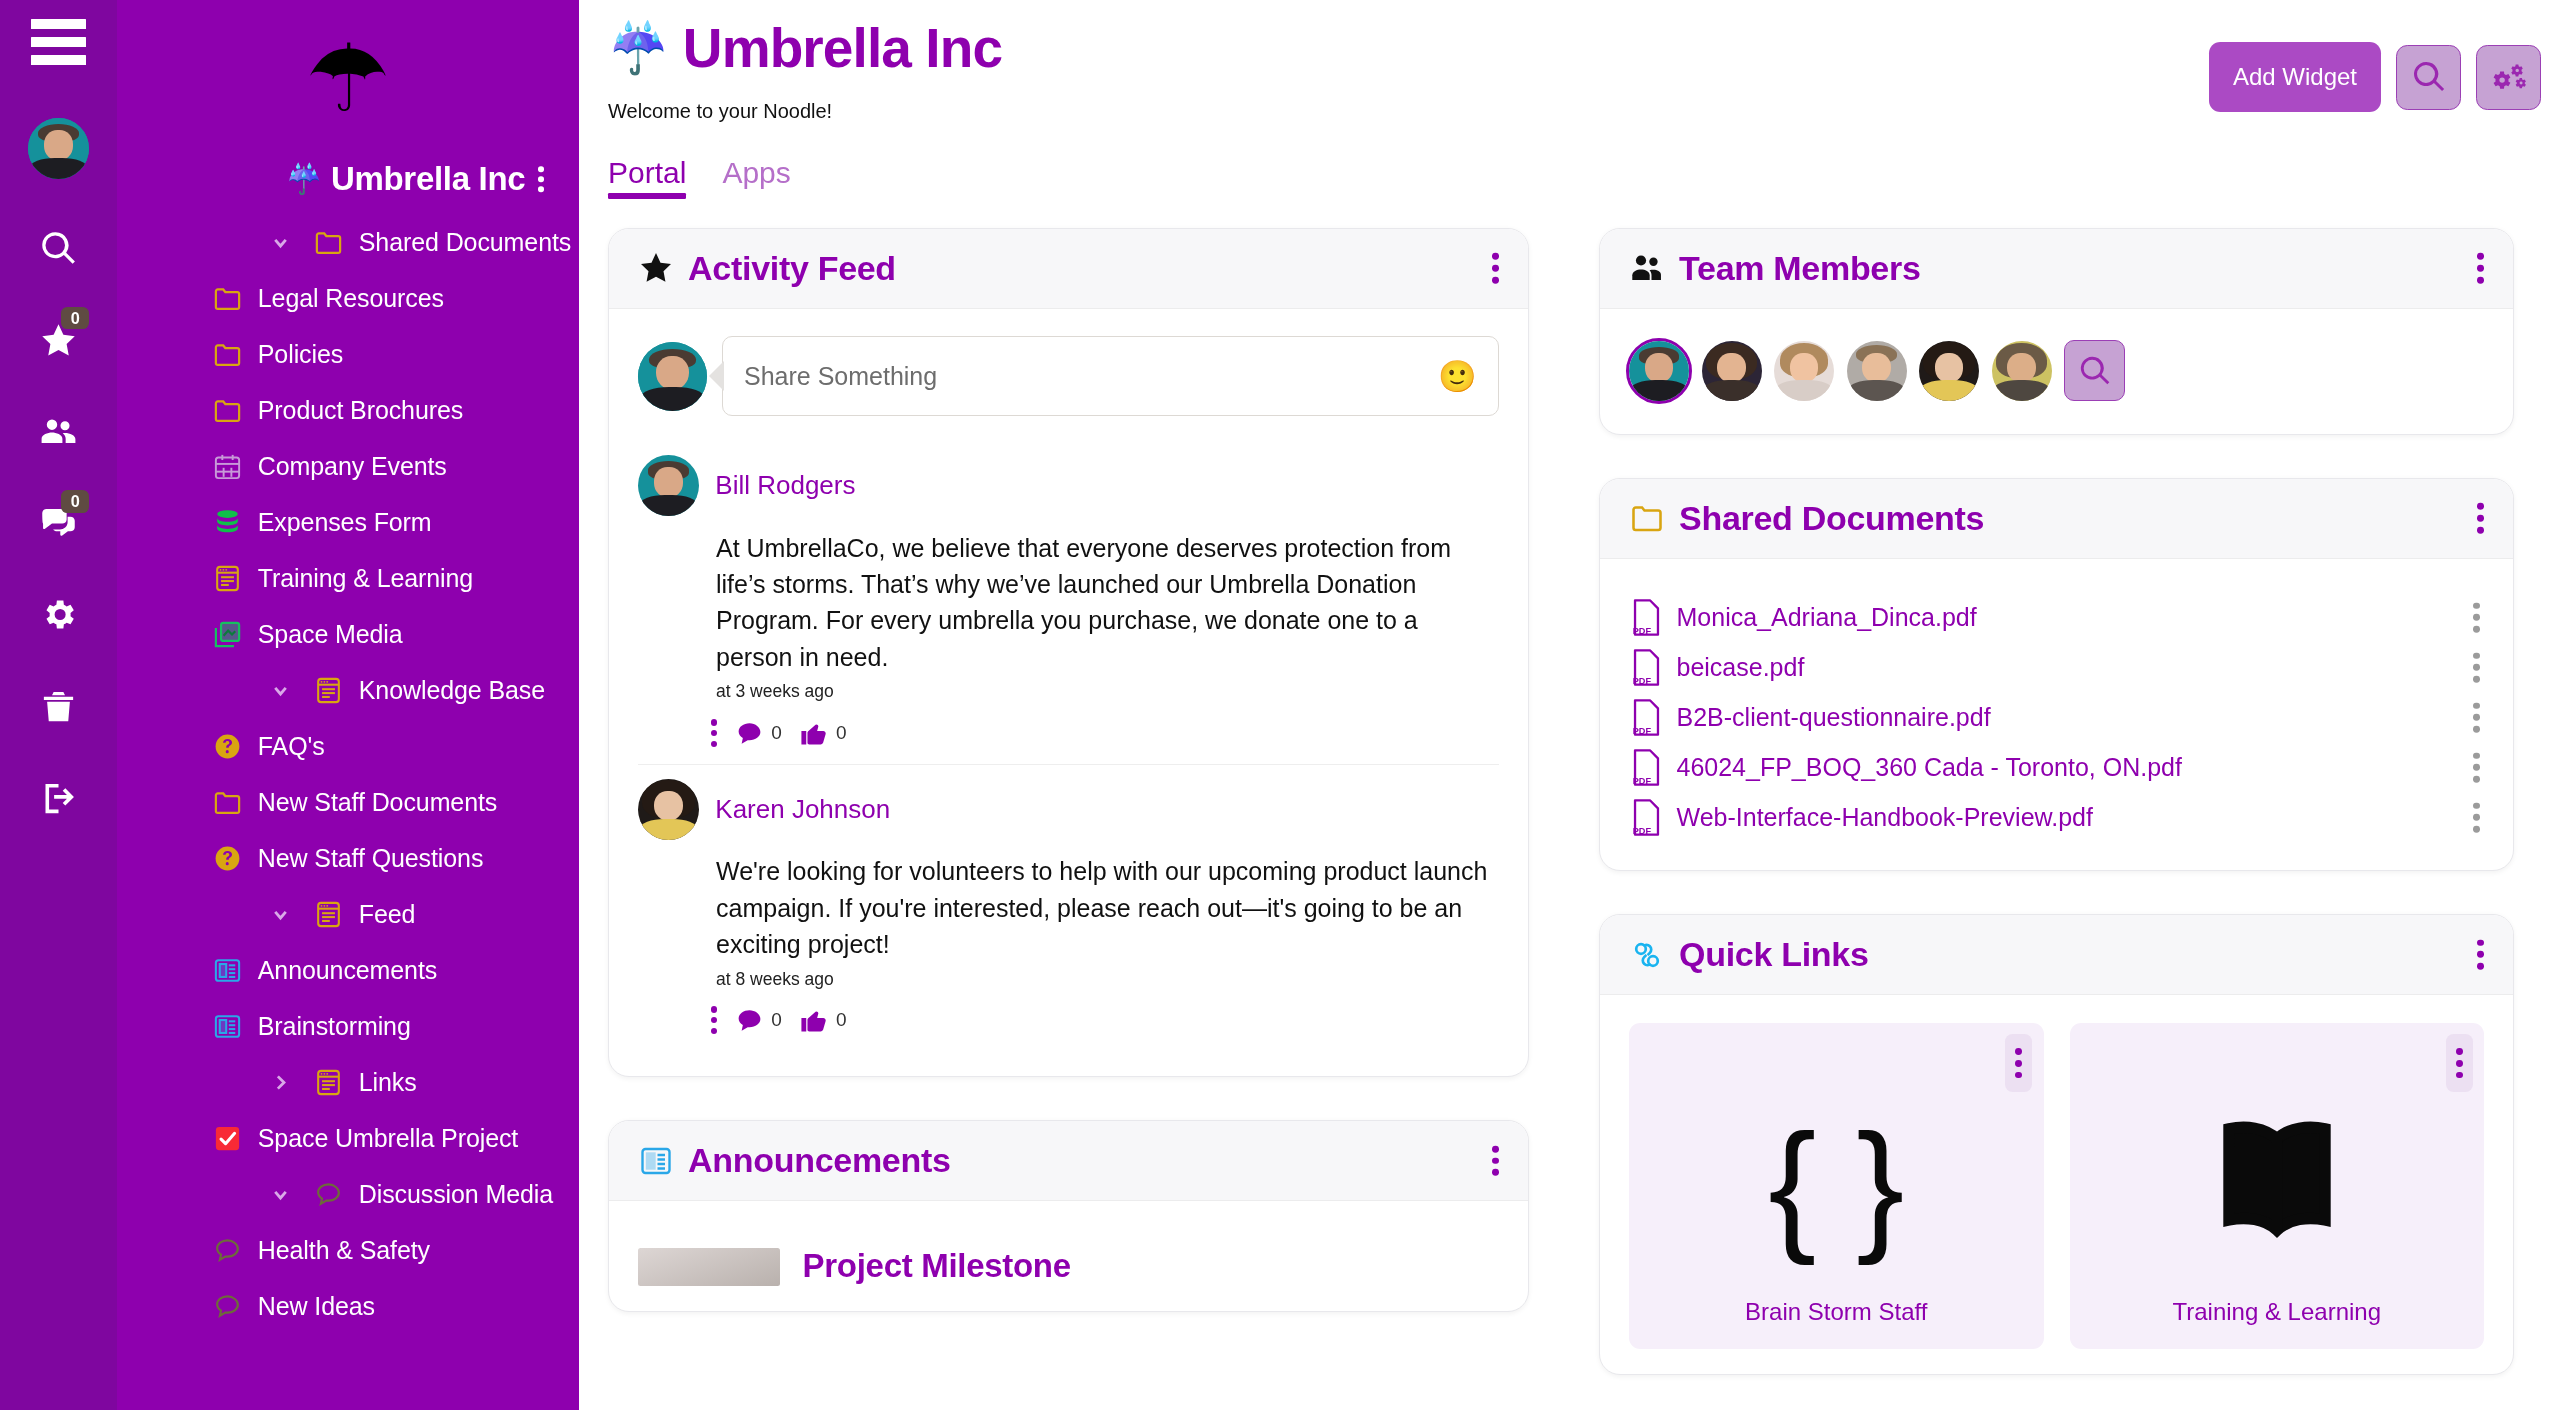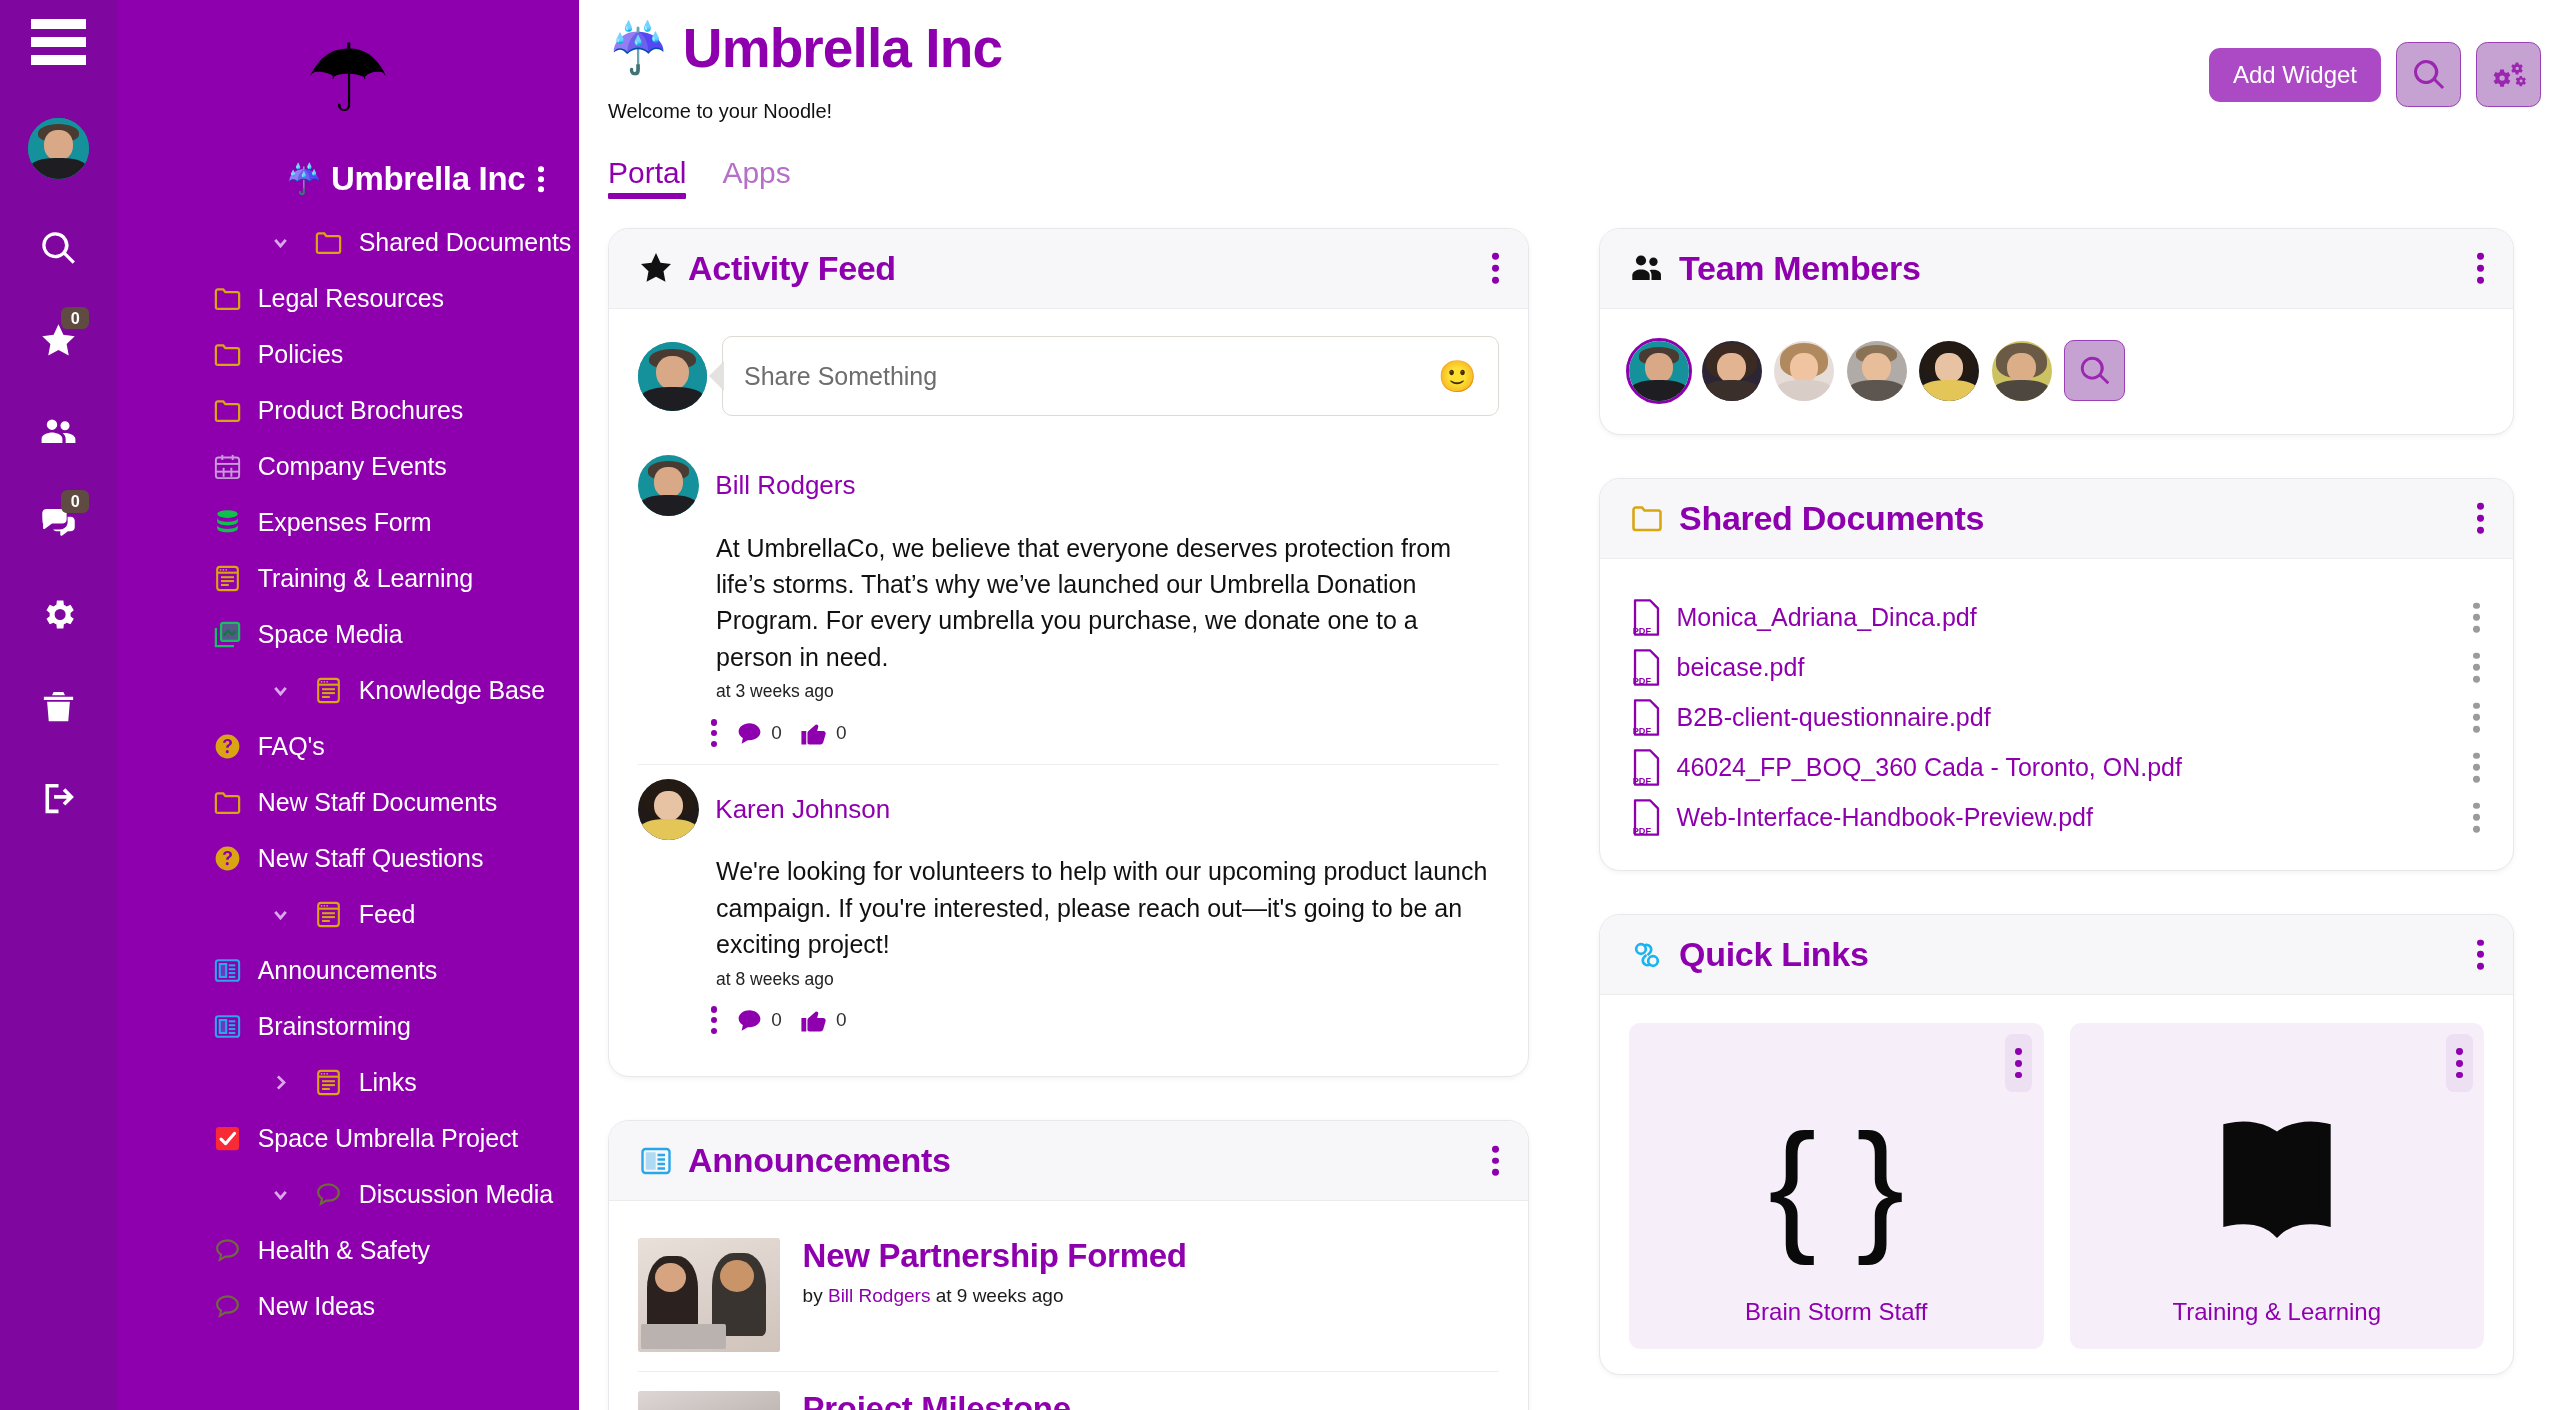--- a/index.html
+++ b/index.html
@@ -87,21 +87,21 @@
   .page-title-wrap { flex: 1; }
   .page-title { display: flex; align-items: center; gap: 13.8px; }
   .page-title .emoji { font-size: 49px; line-height: 1; }
   .page-title h1 { color: #8e00ae; font-size: 55px; font-weight: 700; letter-spacing: -0.9px; line-height: 1; }
   .page-sub { margin-top: 24px; font-size: 20px; color: #111; }
 
   .head-actions { display: flex; align-items: center; gap: 15px; margin-top: 21px; }
   .btn-add {
     background: #ab4ac4; color: #fff; border: none;
     font-size: 24px; font-family: inherit;
-    border-radius: 11.3px; padding: 0 24px; height: 54px; cursor: pointer;
+    border-radius: 11.3px; padding: 0 24px; height: 70px; cursor: pointer;
   }
   .icon-btn {
     width: 65px; height: 65px; border-radius: 11.3px;
     background: #c6a2d3; border: 1.3px solid #9b3fb5;
     display: flex; align-items: center; justify-content: center; cursor: pointer;
   }
   .icon-btn svg { width: 36px; height: 36px; fill: #9b27b0; }
 
   .tabs { display: flex; gap: 36px; margin-top: 33px; }
   .tab { font-size: 30px; color: #b56fc9; padding-bottom: 8.8px; cursor: pointer; position: relative; }
@@ -689,38 +689,20 @@
             <h2>Announcements</h2>
             <span class="kebab">
                 <span class="kebab-p">
                   <i></i>
                   <i></i>
                   <i></i>
                 </span>
               </span>
           </div>
           <div class="card-body">
-            <div class="ann-row">
-              <div class="ann-thumb">
-                <div style="position:absolute;inset:0;background:linear-gradient(160deg,#e9e0da,#cfc3bb)"></div>
-                <div style="position:absolute;left:6%;top:16%;width:36%;height:70%;background:#2b2220;border-radius:40% 40% 10% 10%"></div>
-                <div style="position:absolute;left:12%;top:22%;width:22%;height:26%;background:#d7a482;border-radius:50%"></div>
-                <div style="position:absolute;left:52%;top:14%;width:38%;height:72%;background:#3a3430;border-radius:40% 40% 8% 8%"></div>
-                <div style="position:absolute;left:58%;top:20%;width:24%;height:28%;background:#c99468;border-radius:50%"></div>
-                <div style="position:absolute;left:2%;bottom:2%;width:60%;height:22%;background:#b9b2ae;border-radius:1.9px"></div>
-              </div>
-              <div style="flex:1">
-                <div class="ann-title">New Partnership Formed</div>
-                <div class="ann-meta">
-                  <span>by</span>
-                  <a href="#">Bill Rodgers</a>
-                  <span>at 9 weeks ago</span>
-                </div>
-              </div>
-            </div>
             <div class="ann-row2">
               <div class="ann-thumb" style="height:38px">
                 <div style="position:absolute;inset:0;background:linear-gradient(160deg,#ddd6d4,#b9b1ad)"></div>
               </div>
               <div style="flex:1;overflow:hidden;height:38px">
                 <div class="ann-title">Project Milestone</div>
               </div>
             </div>
           </div>
         </div>

